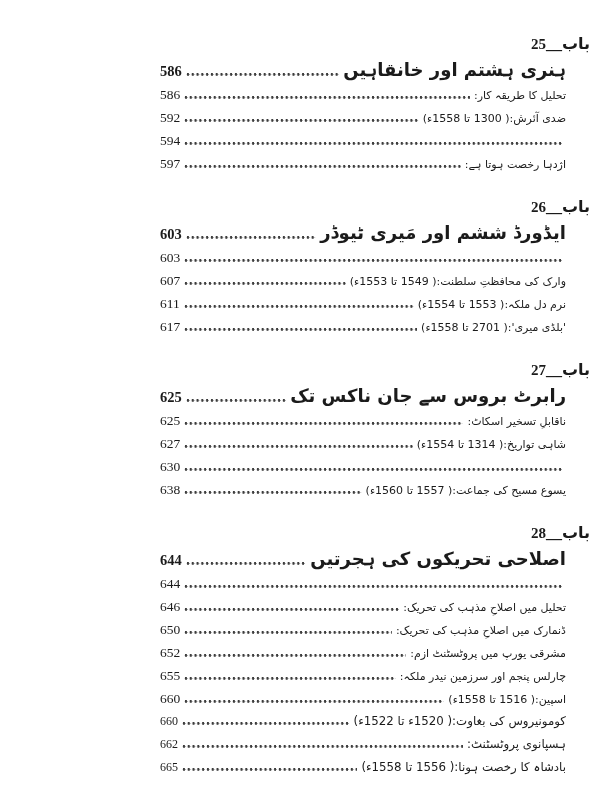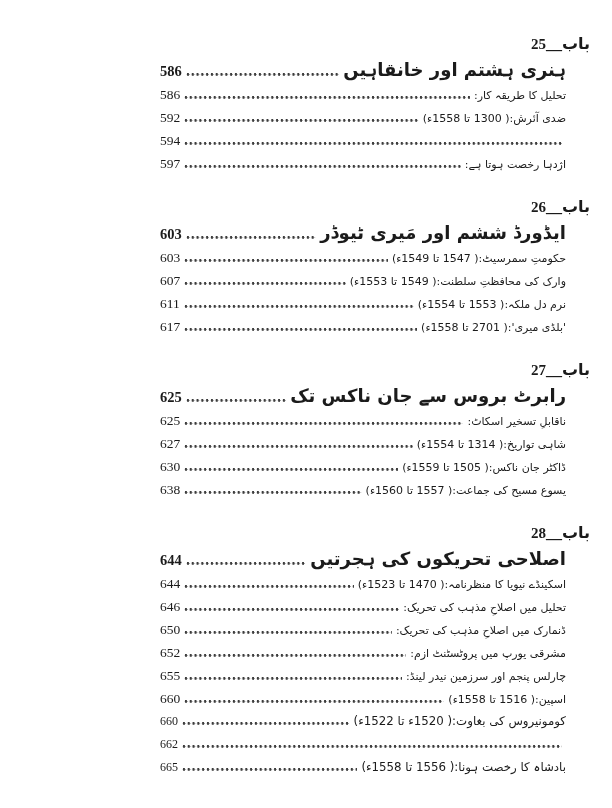--- a/index.html
+++ b/index.html
@@ -144,21 +144,20 @@
 
   <section class="chapter">
     <div class="chapter-heading"><span class="ch-label">باب</span><span class="ch-sep">__</span><span class="ch-number">26</span></div>
     <div class="toc-row title-row">
       <span class="row-text">ایڈورڈ ششم اور مَیری ٹیوڈر</span>
       <span class="leader"></span>
       <span class="row-page">603</span>
     </div>
     <div class="entries">
   <div class="toc-row entry-row">
-    <span class="row-text">حکومتِ سمرسیٹ:( 1547 تا 1549ء)</span>
     <span class="leader"></span>
     <span class="row-page">603</span>
   </div>
 
   <div class="toc-row entry-row">
     <span class="row-text">وارک کی محافظتِ سلطنت:( 1549 تا 1553ء)</span>
     <span class="leader"></span>
     <span class="row-page">607</span>
   </div>
 
@@ -190,21 +189,20 @@
     <span class="row-page">625</span>
   </div>
 
   <div class="toc-row entry-row">
     <span class="row-text">شاہی تواریخ:( 1314 تا 1554ء)</span>
     <span class="leader"></span>
     <span class="row-page">627</span>
   </div>
 
   <div class="toc-row entry-row">
-    <span class="row-text">ڈاکٹر جان ناکس:( 1505 تا 1559ء)</span>
     <span class="leader"></span>
     <span class="row-page">630</span>
   </div>
 
   <div class="toc-row entry-row">
     <span class="row-text">یسوع مسیح کی جماعت:( 1557 تا 1560ء)</span>
     <span class="leader"></span>
     <span class="row-page">638</span>
   </div>
 </div>
@@ -212,21 +210,20 @@
 
   <section class="chapter">
     <div class="chapter-heading"><span class="ch-label">باب</span><span class="ch-sep">__</span><span class="ch-number">28</span></div>
     <div class="toc-row title-row">
       <span class="row-text">اصلاحی تحریکوں کی ہجرتیں</span>
       <span class="leader"></span>
       <span class="row-page">644</span>
     </div>
     <div class="entries">
   <div class="toc-row entry-row">
-    <span class="row-text">اسکینڈے نیویا کا منظرنامہ:( 1470 تا 1523ء)</span>
     <span class="leader"></span>
     <span class="row-page">644</span>
   </div>
 
   <div class="toc-row entry-row">
     <span class="row-text">تحلیل میں اصلاحِ مذہب کی تحریک:</span>
     <span class="leader"></span>
     <span class="row-page">646</span>
   </div>
 
@@ -236,38 +233,39 @@
     <span class="row-page">650</span>
   </div>
 
   <div class="toc-row entry-row">
     <span class="row-text">مشرقی یورپ میں پروٹسٹنٹ ازم:</span>
     <span class="leader"></span>
     <span class="row-page">652</span>
   </div>
 
   <div class="toc-row entry-row">
-    <span class="row-text">چارلس پنجم اور سرزمین نیدر لینڈ:</span>
+    <span class="row-text">چارلس پنجم اور سرزمین نیدر ملکہ:</span>
     <span class="leader"></span>
     <span class="row-page">655</span>
   </div>
 
   <div class="toc-row entry-row">
     <span class="row-text">اسپین:( 1516 تا 1558ء)</span>
     <span class="leader"></span>
     <span class="row-page">660</span>
   </div>
 
   <div class="toc-row entry-row small">
     <span class="row-text">کومونیروس کی بغاوت:( 1520ء تا 1522ء)</span>
     <span class="leader"></span>
     <span class="row-page">660</span>
   </div>
 
   <div class="toc-row entry-row small">
+    <span class="row-text">ہسپانوی پروٹسٹنٹ:</span>
     <span class="leader"></span>
     <span class="row-page">662</span>
   </div>
 
   <div class="toc-row entry-row small">
     <span class="row-text">بادشاہ کا رخصت ہونا:( 1556 تا 1558ء)</span>
     <span class="leader"></span>
     <span class="row-page">665</span>
   </div>
 </div>

